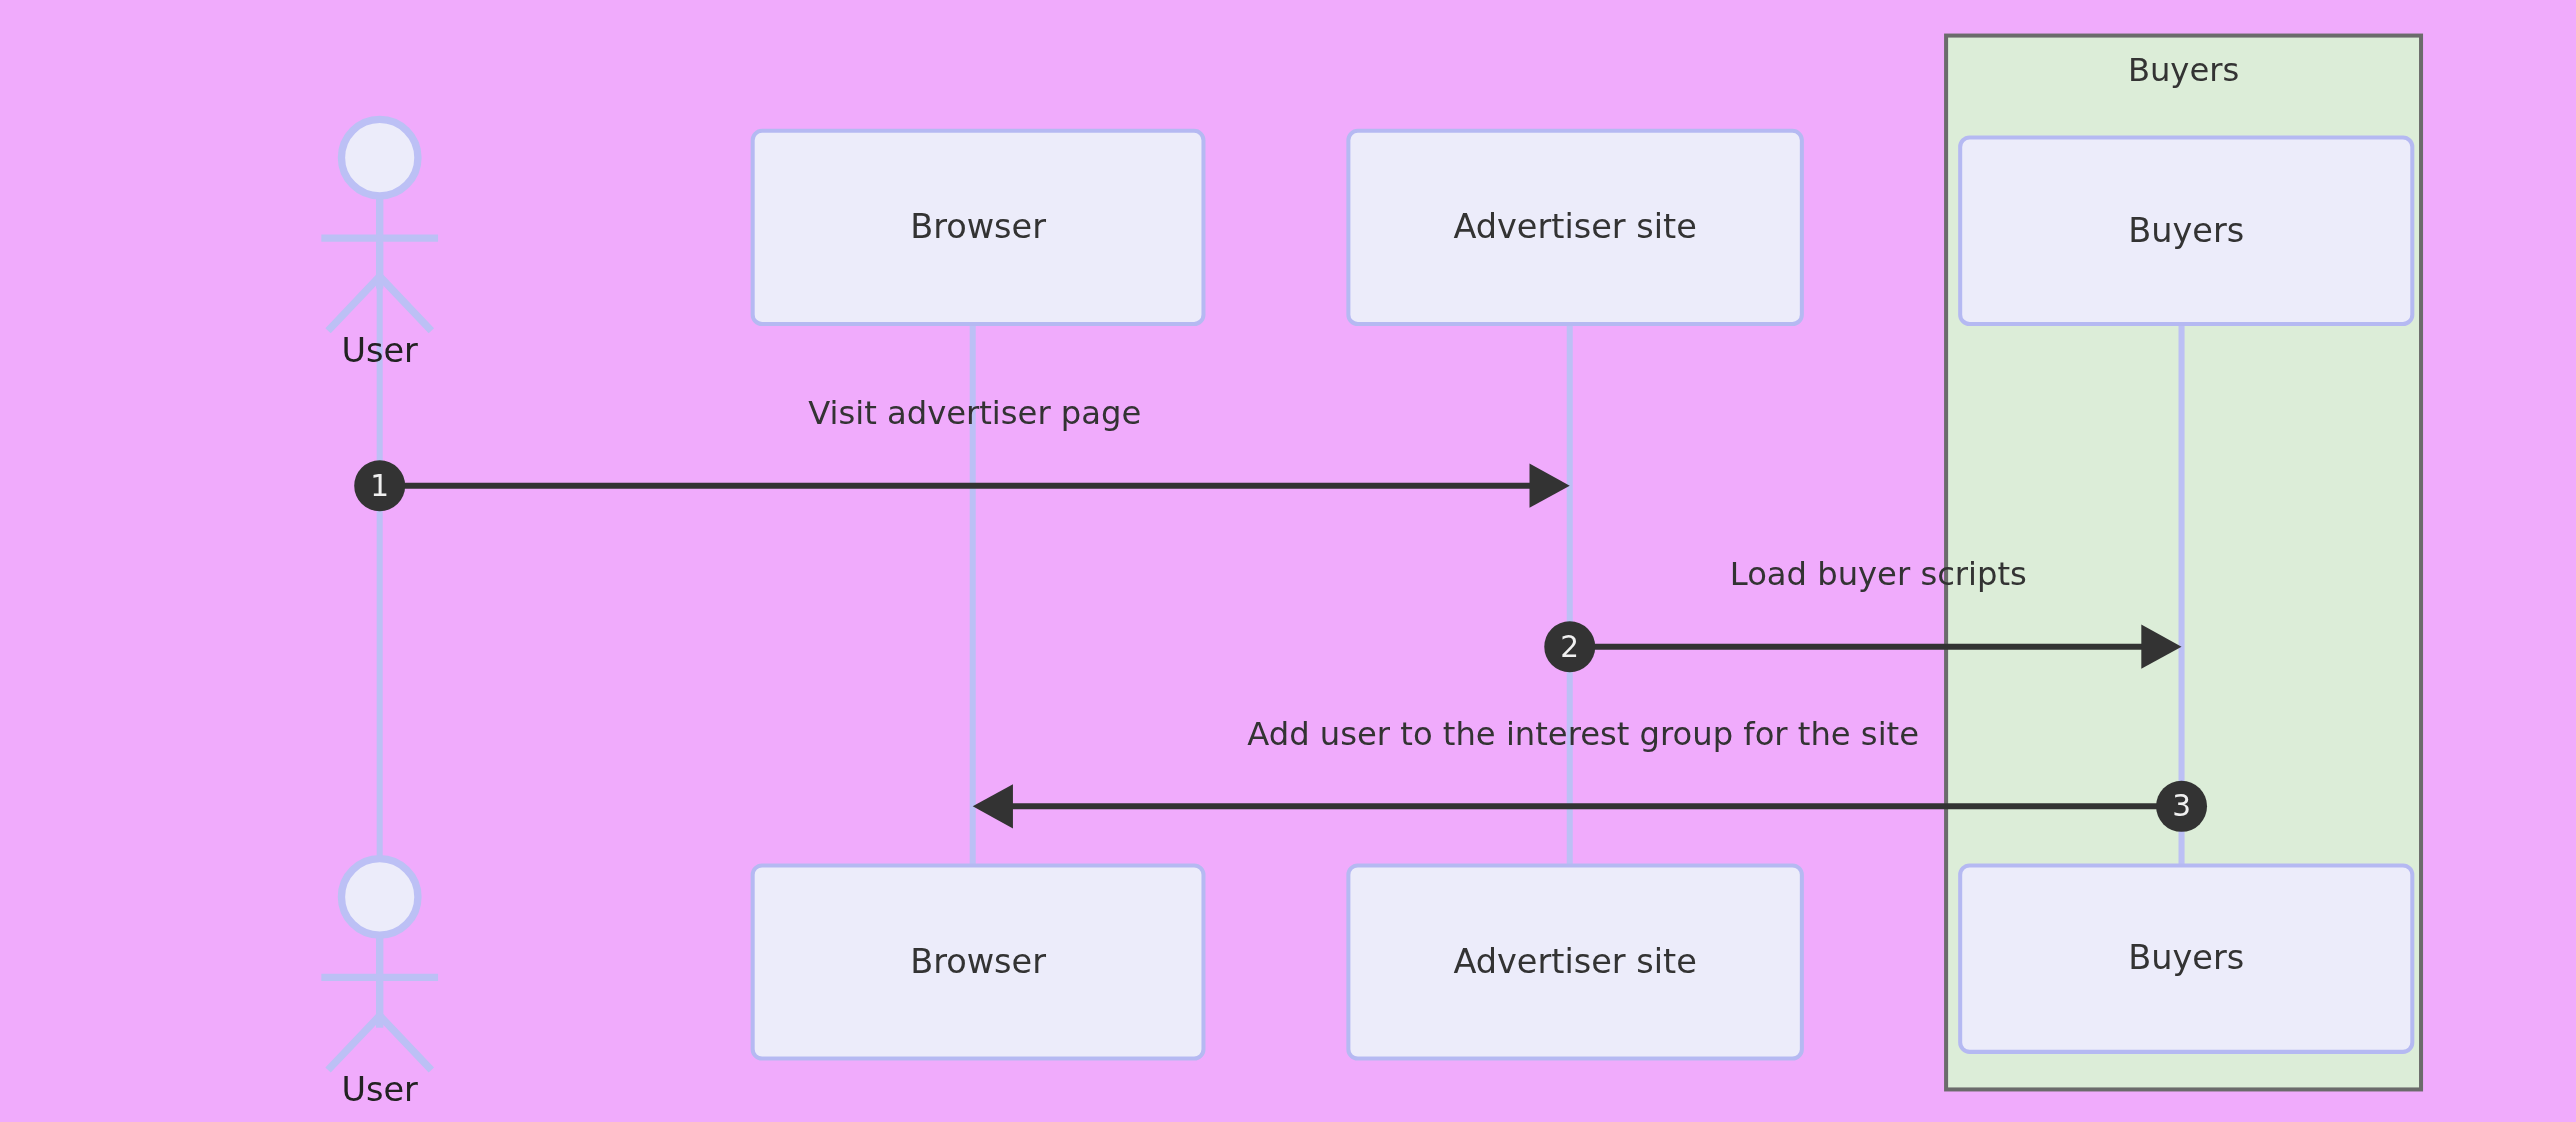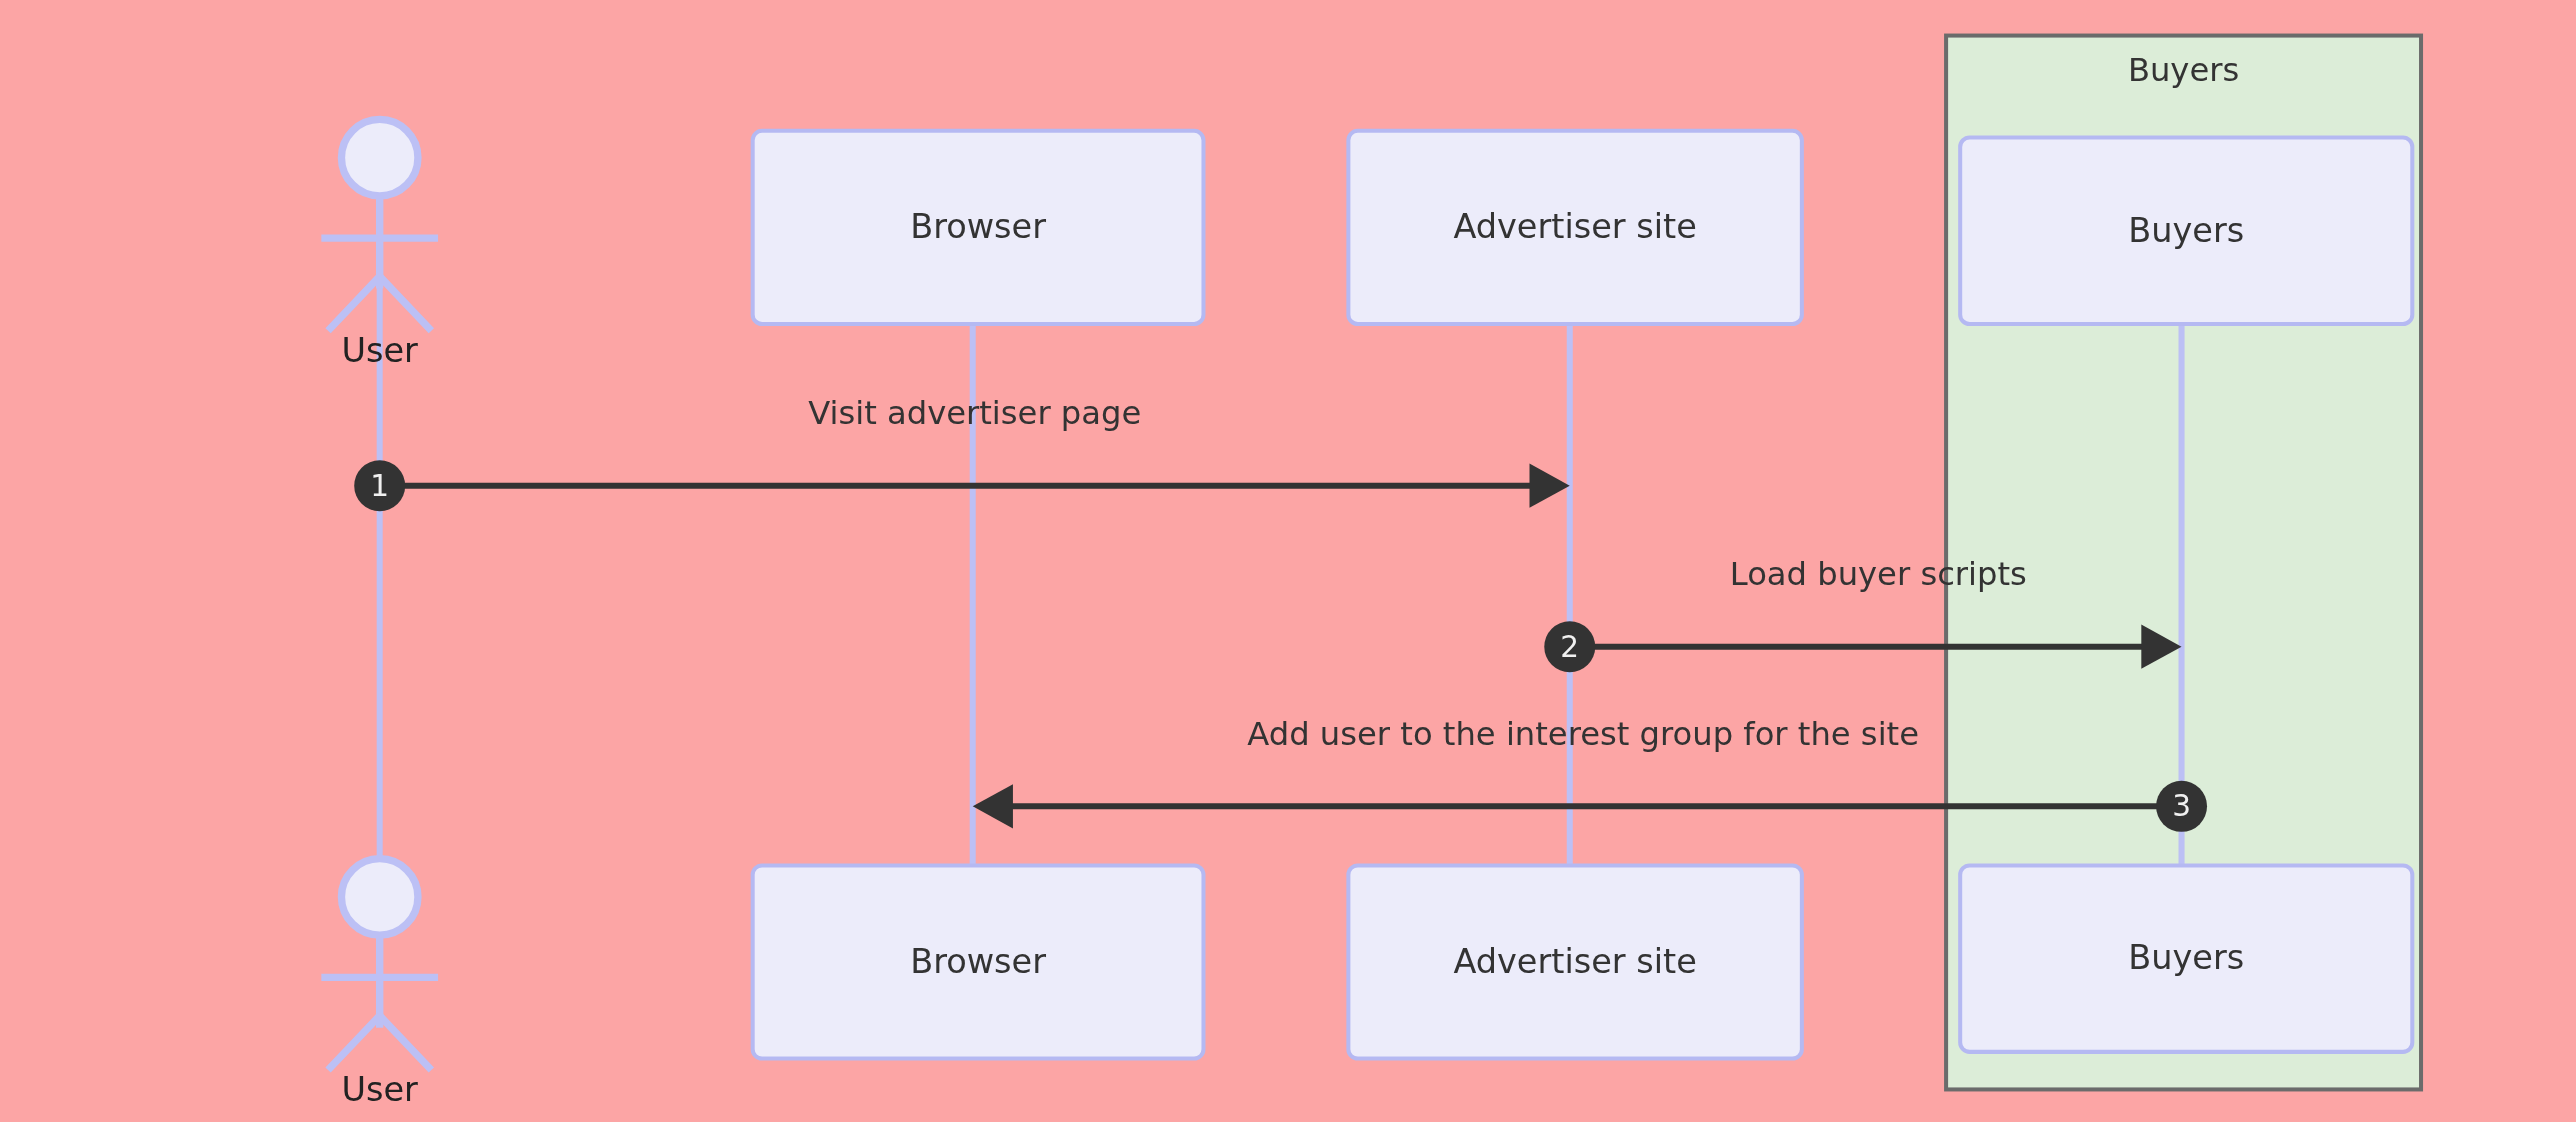--- a/index.html
+++ b/index.html
@@ -10,21 +10,21 @@
   body {
     width: 2576px;
     height: 1123px;
     font-family: "DejaVu Sans", sans-serif;
     overflow: hidden;
   }
   #diagram-root {
     position: relative;
     width: 2576px;
     height: 1123px;
-    background: #fca5a5;
+    background: #f0abfc;
   }
   svg.seq-canvas {
     position: absolute;
     top: 0;
     left: 0;
     width: 2576px;
     height: 1123px;
     display: block;
   }
   .grp-rect {

